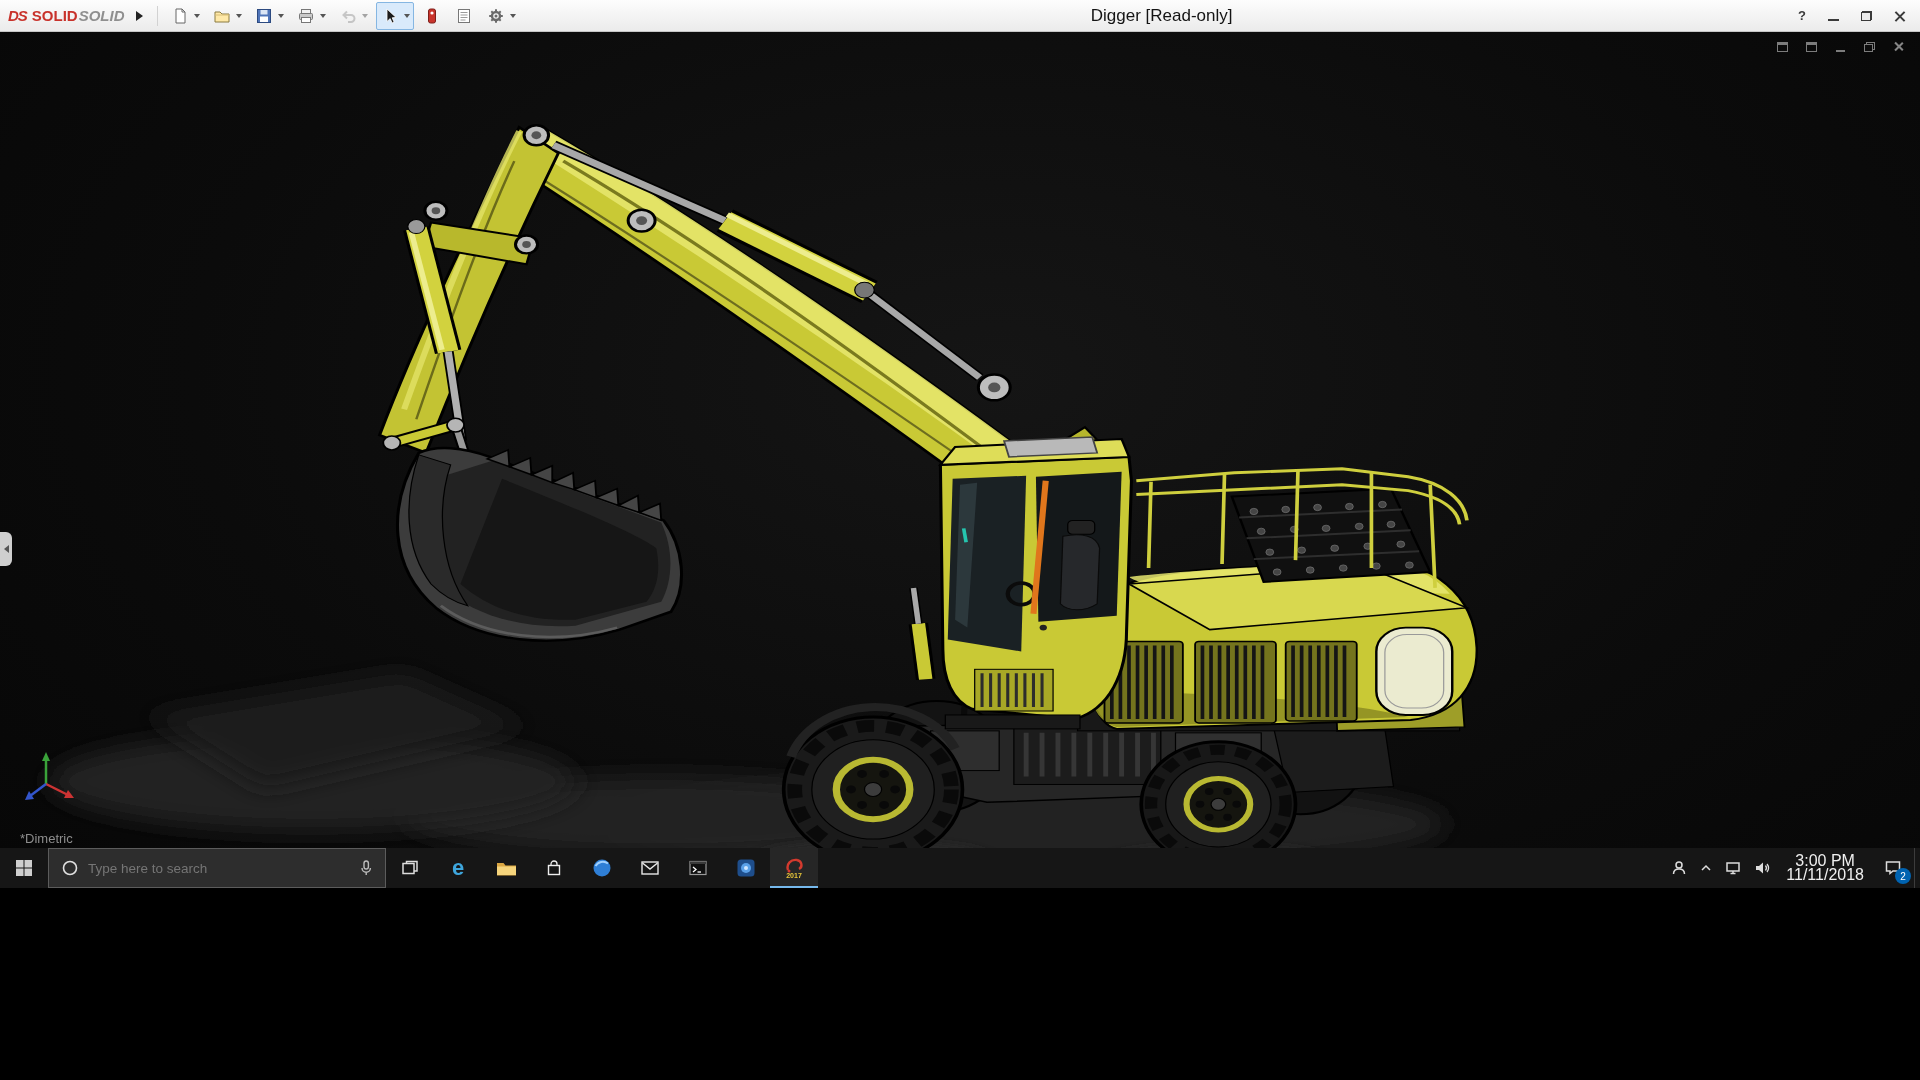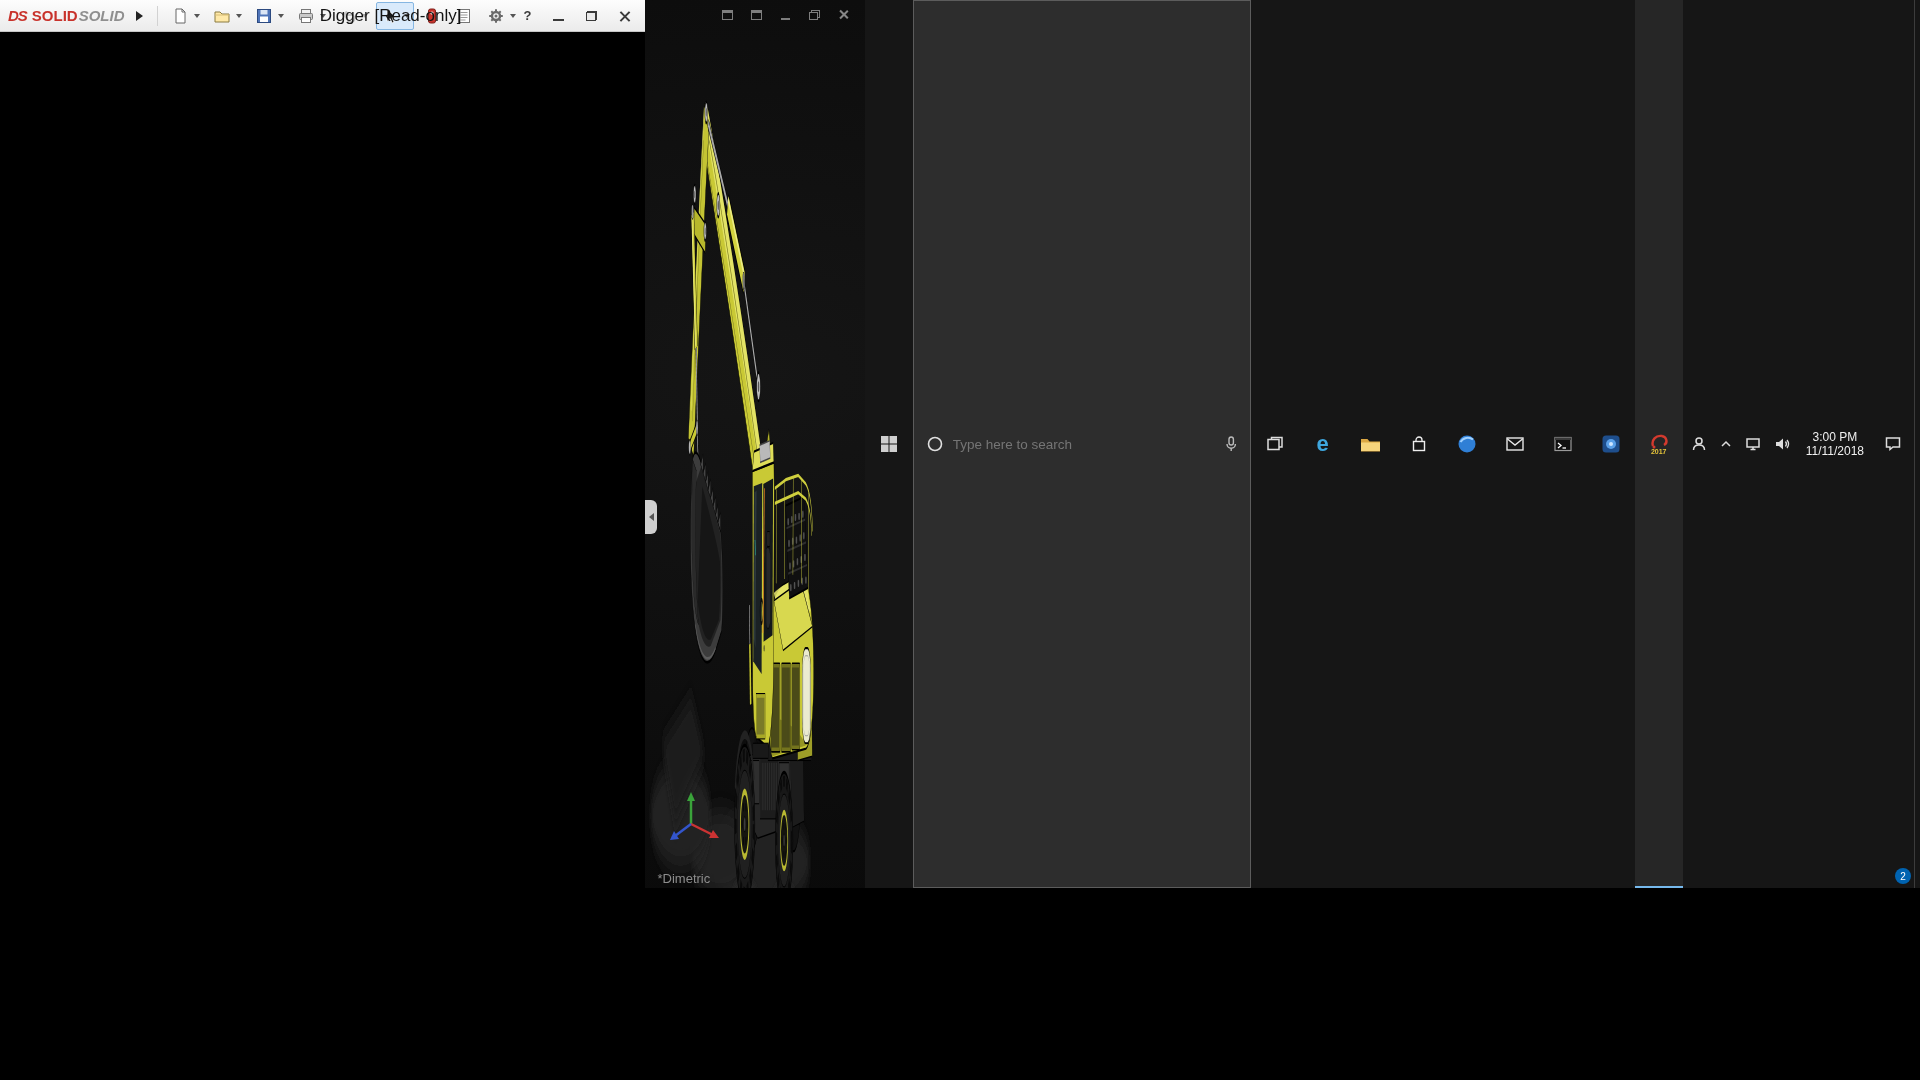--- a/index.html
+++ b/index.html
@@ -1,18 +1,18 @@
 <!DOCTYPE html>
 <html><head>
 <meta charset="utf-8">
 <style>
   *{margin:0;padding:0;box-sizing:border-box}
   html,body{width:1920px;height:1080px;overflow:hidden;background:#000;
     font-family:"Liberation Sans","DejaVu Sans",sans-serif}
-  .screen{position:relative;width:1920px;height:888px;display:flex;flex-direction:row}
+  .screen{position:relative;width:1920px;height:888px;display:flex;flex-direction:column}
 
   
   .titlebar{flex:0 0 32px;height:32px;background:linear-gradient(#fdfdfd,#ebebeb);
     border-bottom:1px solid #c6c6c6;display:flex;align-items:center;position:relative;z-index:5}
   .brand{display:flex;align-items:center;gap:5px;padding:0 6px 0 8px}
   .ds-logo{color:#c8322b;font-style:italic;font-weight:bold;font-size:15px;letter-spacing:-1px}
   .brand-solid{color:#c8322b;font-weight:bold;font-size:15px}
   .brand-works{color:#8f8f8f;font-weight:bold;font-style:italic;font-size:15px}
   .flyout{width:18px;height:24px;display:flex;align-items:center;justify-content:center;cursor:pointer}
   .flyout .tri{width:0;height:0;border-left:7px solid #222;border-top:5px solid transparent;border-bottom:5px solid transparent}
@@ -45,37 +45,37 @@
   .dc-restore{position:relative;width:11px;height:10px}
   .dc-restore::before{content:"";position:absolute;right:0;top:0;width:7px;height:6px;border:1px solid #999}
   .dc-restore::after{content:"";position:absolute;left:0;bottom:0;width:7px;height:6px;border:1px solid #999;background:#0d0d0d}
   .dc-close{position:relative;width:11px;height:11px}
   .dc-close::before,.dc-close::after{content:"";position:absolute;left:5px;top:0;width:1.5px;height:11px;background:#a5a5a5}
   .dc-close::before{transform:rotate(45deg)}.dc-close::after{transform:rotate(-45deg)}
   .left-tab{position:absolute;left:0;top:500px;width:12px;height:34px;background:#cfcfcf;
     border-radius:0 6px 6px 0;display:flex;align-items:center;justify-content:center;cursor:pointer}
   .left-tab .tri{width:0;height:0;border-right:5px solid #555;border-top:4px solid transparent;border-bottom:4px solid transparent}
   .triad{position:absolute;left:16px;bottom:34px}
-  .view-label{position:absolute;left:12px;bottom:2px;color:#8d8d8d;font-size:13px}
+  .view-label{position:absolute;left:20px;bottom:2px;color:#8d8d8d;font-size:13px}
 
   
   .taskbar{flex:0 0 40px;background:#161616;display:flex;align-items:stretch;z-index:6}
   .tb-start{width:48px;display:flex;align-items:center;justify-content:center;cursor:pointer}
   .search{width:338px;background:#2d2d2d;border:1px solid #5c5c5c;display:flex;align-items:center;
     gap:9px;padding:0 12px;cursor:text}
   .search input{flex:1;background:transparent;border:0;outline:none;color:#c9c9c9;font-size:13.5px;
     font-family:"Liberation Sans","DejaVu Sans",sans-serif}
   .app{width:48px;display:flex;flex-direction:column;align-items:center;justify-content:center;cursor:pointer;position:relative}
   .app.active{background:rgba(255,255,255,.07);box-shadow:inset 0 -2px 0 #76b9ed}
   .edge-e{font-weight:bold;font-size:22px;color:#3ea6dd;line-height:20px}
   .sw-year{color:#e8c63a;font-size:7px;font-weight:bold;line-height:7px;margin-top:-1px}
   .tray{margin-left:auto;display:flex;align-items:center;gap:13px;padding:0 8px}
   .tray .ticon{display:flex;align-items:center;justify-content:center;cursor:pointer}
   .clock{display:flex;flex-direction:column;align-items:center;justify-content:center;color:#efefef;
-    font-size:12px;line-height:14px;padding:0 8px;cursor:default}
+    font-size:16px;line-height:14px;padding:0 8px;cursor:default}
   .action{position:relative;width:42px;display:flex;align-items:center;justify-content:center;cursor:pointer}
   .badge{position:absolute;right:3px;bottom:4px;min-width:16px;height:16px;border-radius:8px;background:#0063b1;
     color:#fff;font-size:10px;display:flex;align-items:center;justify-content:center;padding:0 3px}
   .show-desktop{width:6px;border-left:1px solid #3c3c3c;cursor:pointer}
 </style>
 </head>
 <body>
 
 <div class="screen">
 

